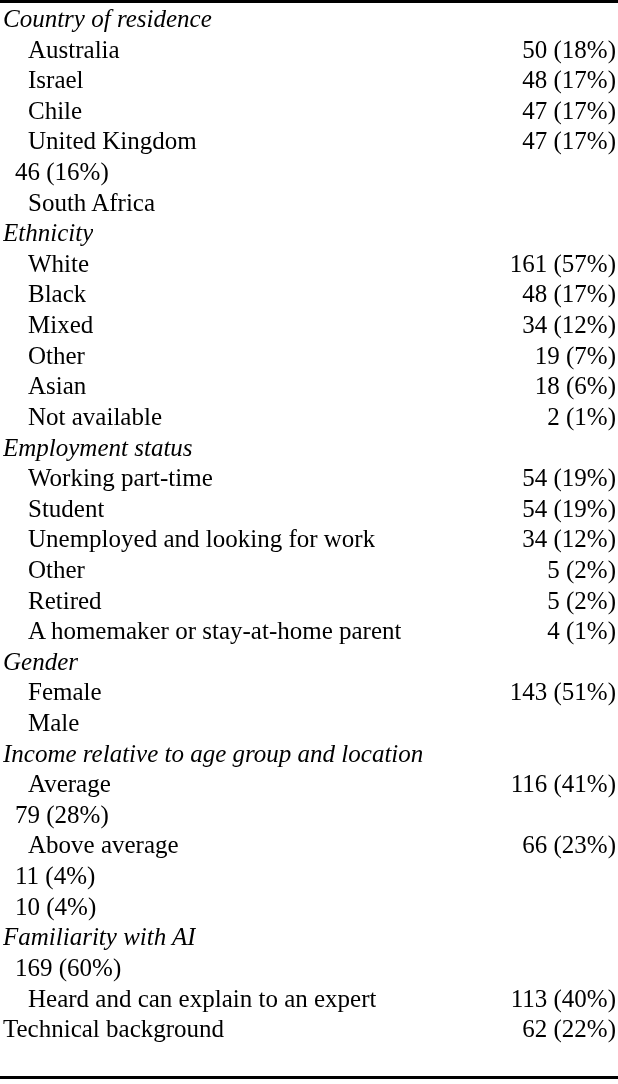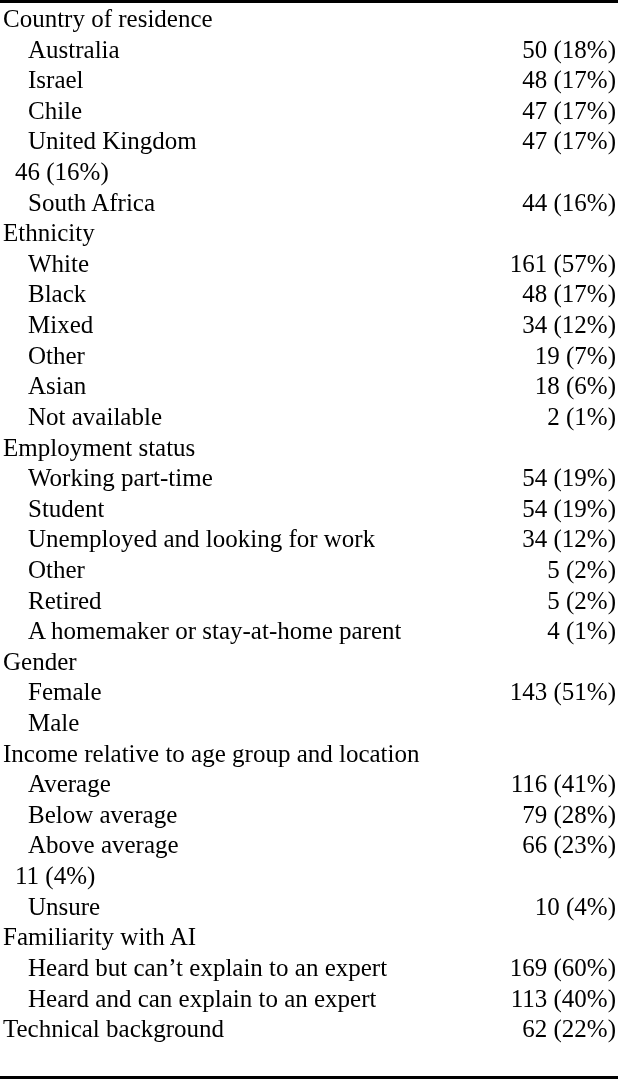--- a/index.html
+++ b/index.html
@@ -49,20 +49,21 @@
     justify-content: space-between;
     height: 30.62px;
     line-height: 30.62px;
     box-sizing: border-box;
     padding-left: 3px;
     padding-right: 2px;
     white-space: nowrap;
     font-size: 25px;
   }
   .row.section {
+    font-style: italic;
   }
   .row.item .label {
     padding-left: 25px;
   }
   .label {
     flex: 0 1 auto;
     overflow: hidden;
   }
   .value {
     flex: 0 0 auto;
@@ -96,21 +97,20 @@
       </div>
       <div class="row item">
         <span class="label">United Kingdom</span>
         <span class="value">47 (17%)</span>
       </div>
       <div class="row item">
         <span class="value">46 (16%)</span>
       </div>
       <div class="row item">
         <span class="label">South Africa</span>
-        <span class="value">44 (16%)</span>
       </div>
       <div class="row section">
         <span class="label">Ethnicity</span>
       </div>
       <div class="row item">
         <span class="label">White</span>
         <span class="value">161 (57%)</span>
       </div>
       <div class="row item">
         <span class="label">Black</span>
@@ -170,39 +170,36 @@
         <span class="label">Male</span>
       </div>
       <div class="row section">
         <span class="label">Income relative to age group and location</span>
       </div>
       <div class="row item">
         <span class="label">Average</span>
         <span class="value">116 (41%)</span>
       </div>
       <div class="row item">
-        <span class="label">Below average</span>
         <span class="value">79 (28%)</span>
       </div>
       <div class="row item">
         <span class="label">Above average</span>
         <span class="value">66 (23%)</span>
       </div>
       <div class="row item">
         <span class="value">11 (4%)</span>
       </div>
       <div class="row item">
-        <span class="label">Unsure</span>
         <span class="value">10 (4%)</span>
       </div>
       <div class="row section">
         <span class="label">Familiarity with AI</span>
       </div>
       <div class="row item">
-        <span class="label">Heard but can’t explain to an expert</span>
         <span class="value">169 (60%)</span>
       </div>
       <div class="row item">
         <span class="label">Heard and can explain to an expert</span>
         <span class="value">113 (40%)</span>
       </div>
       <div class="row total">
         <span class="label">Technical background</span>
         <span class="value">62 (22%)</span>
       </div>

